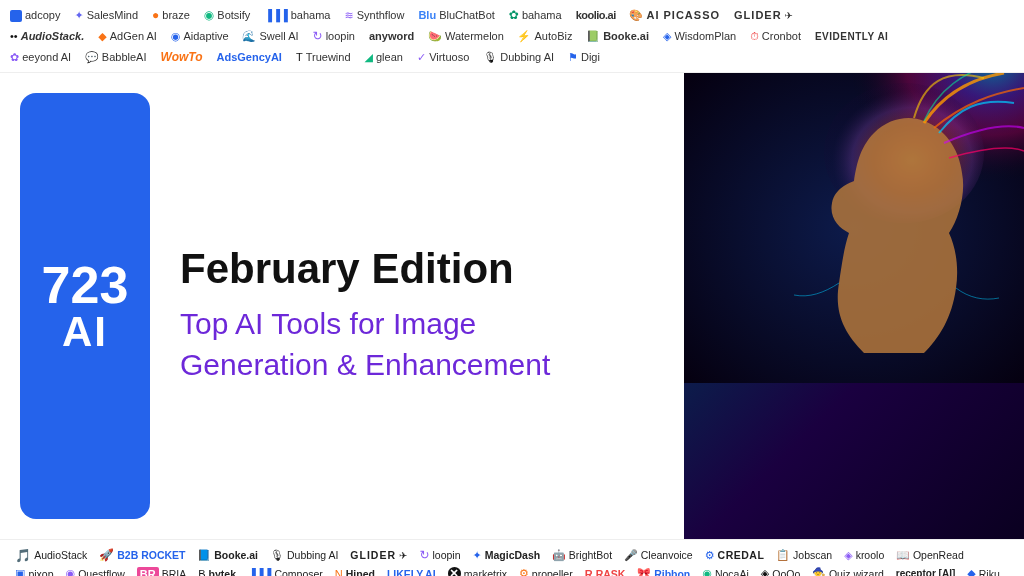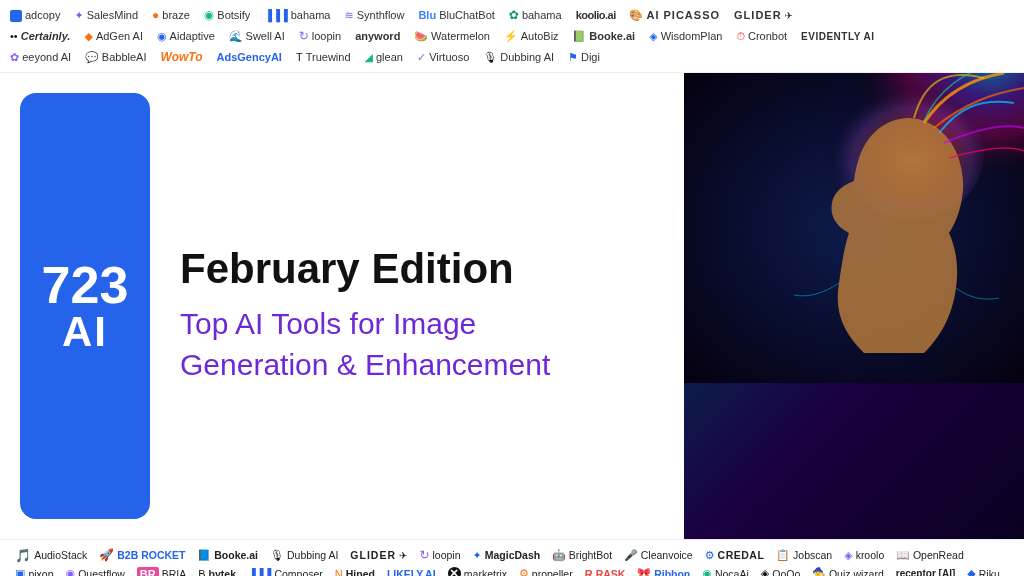--- a/index.html
+++ b/index.html
@@ -224,21 +224,21 @@
       </span>
       <span class="logo-item">
         <span style="font-weight:700;letter-spacing:1px;">GLIDER</span>
         <span style="font-size:10px;">✈</span>
       </span>
     </div>
 
     <div class="logo-row" style="margin-top:2px;">
       <span class="logo-item">
         <span style="color:#111;font-size:11px;">••</span>
-        <span style="font-style:italic;font-weight:700;">Certainly.</span>
+        <span style="font-style:italic;font-weight:700;">AudioStack.</span>
       </span>
       <span class="logo-item">
         <span style="color:#f97316;font-size:11px;">◆</span>
         <span>AdGen AI</span>
       </span>
       <span class="logo-item">
         <span style="color:#2563eb;font-size:11px;">◉</span>
         <span>Aidaptive</span>
       </span>
       <span class="logo-item">

